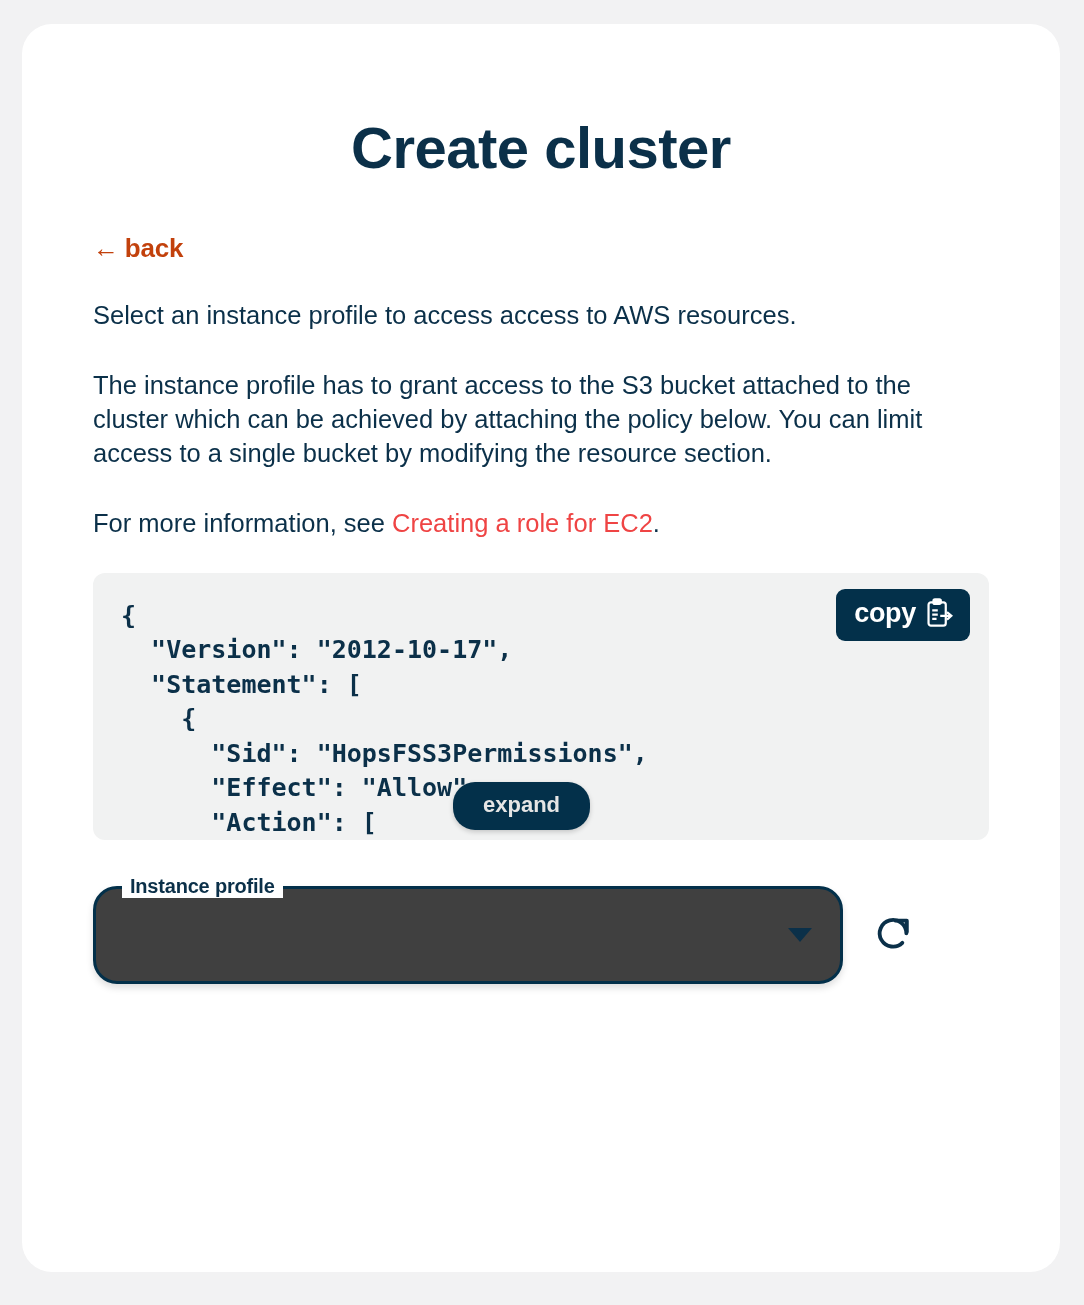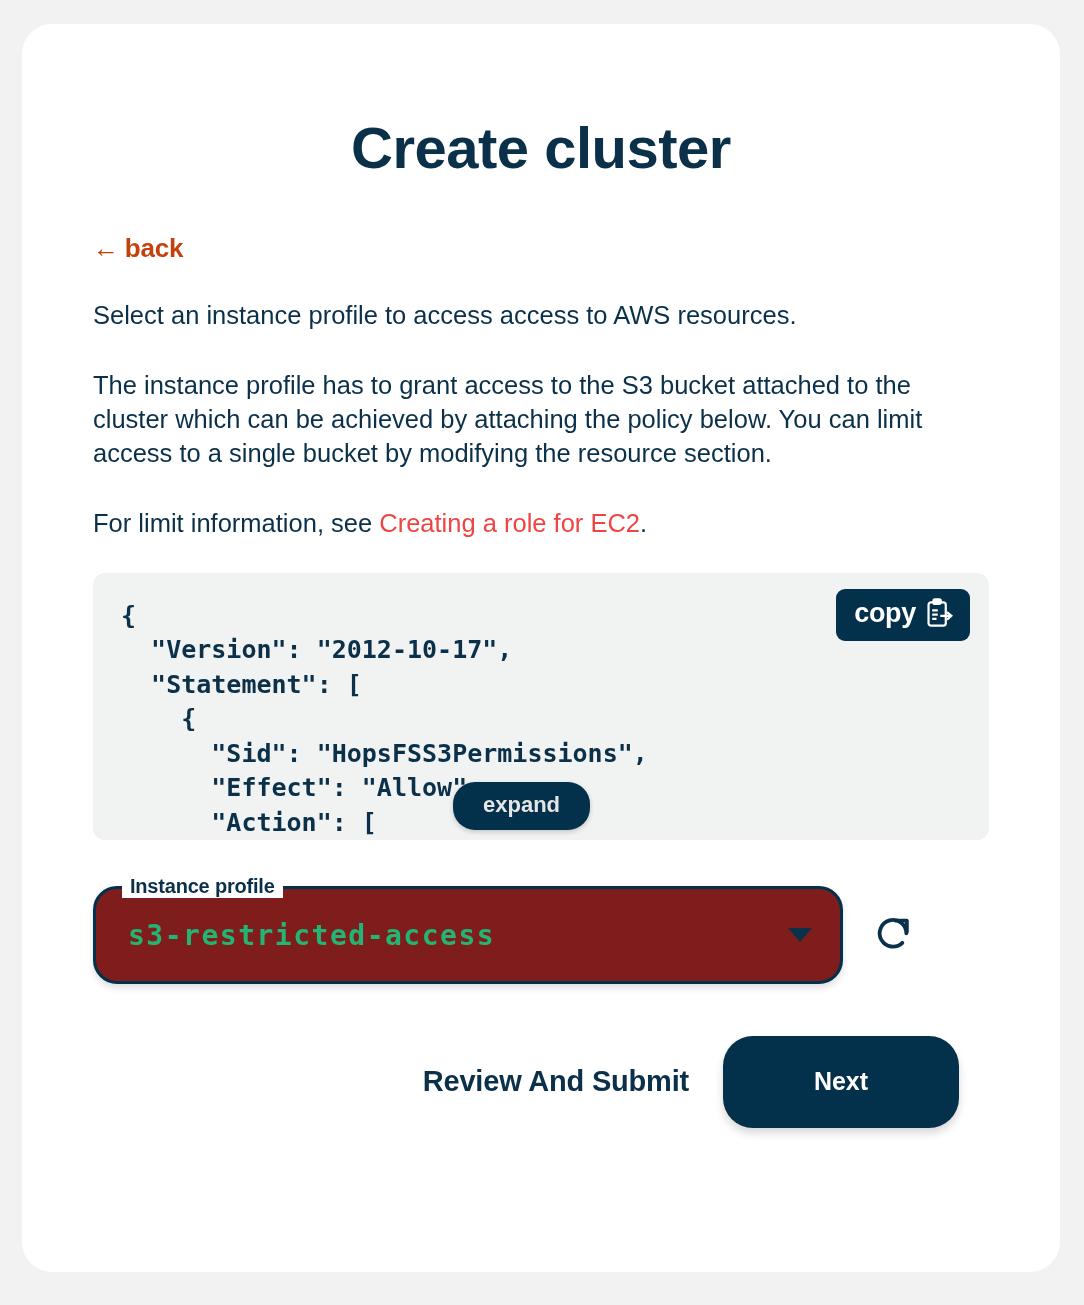--- a/index.html
+++ b/index.html
@@ -124,21 +124,21 @@
     gap: 30px;
   }
   .field {
     position: relative;
     width: 750px;
     height: 98px;
     border: 3px solid #03304a;
     border-radius: 24px;
     box-sizing: border-box;
     cursor: pointer;
-    background: #7f1d1d;
+    background: #404040;
     box-shadow: 0 4px 7px rgba(0,0,0,0.13);
   }
   .field-legend {
     position: absolute;
     top: -14px;
     left: 26px;
     background: #ffffff;
     padding: 0 8px;
     font-size: 20px;
     font-weight: 800;
@@ -217,21 +217,21 @@
   <div class="content">
 
     <div class="back-link">
       <span class="back-arrow">←</span><span>back</span>
     </div>
 
     <p class="para">Select an instance profile to access access to AWS resources.</p>
 
     <p class="para second">The instance profile has to grant access to the S3 bucket attached to the cluster which can be achieved by attaching the policy below. You can limit access to a single bucket by modifying the resource section.</p>
 
-    <p class="para third"><span>For limit information, see </span><a class="link">Creating a role for EC2</a><span>.</span></p>
+    <p class="para third"><span>For more information, see </span><a class="link">Creating a role for EC2</a><span>.</span></p>
 
     <div class="code-wrap">
       <pre class="code-block">{
   "Version": "2012-10-17",
   "Statement": [
     {
       "Sid": "HopsFSS3Permissions",
       "Effect": "Allow",
       "Action": [</pre>
 
@@ -249,32 +249,27 @@
           </svg>
         </span>
       </button>
 
       <button class="expand-pill">expand</button>
     </div>
 
     <div class="select-row">
       <div class="field">
         <span class="field-legend">Instance profile</span>
-        <span class="field-value">s3-restricted-access</span>
         <span class="caret"></span>
       </div>
       <button class="refresh-btn">
         <span>
           <svg width="40" height="40" viewBox="0 0 24 24" fill="none" stroke="#0b3049" stroke-width="2.3" stroke-linecap="round">
             <path d="M20 11a8 8 0 1 0 -2.4 5.7"></path>
             <polyline points="13.6,3.4 20.3,3.4 20.3,10.1" fill="none" stroke-linejoin="round"></polyline>
           </svg>
         </span>
       </button>
     </div>
 
-    <div class="actions">
-      <button class="review-btn">Review And Submit</button>
-      <button class="next-btn">Next</button>
-    </div>
 
   </div>
 </div>
 
 </body></html>

